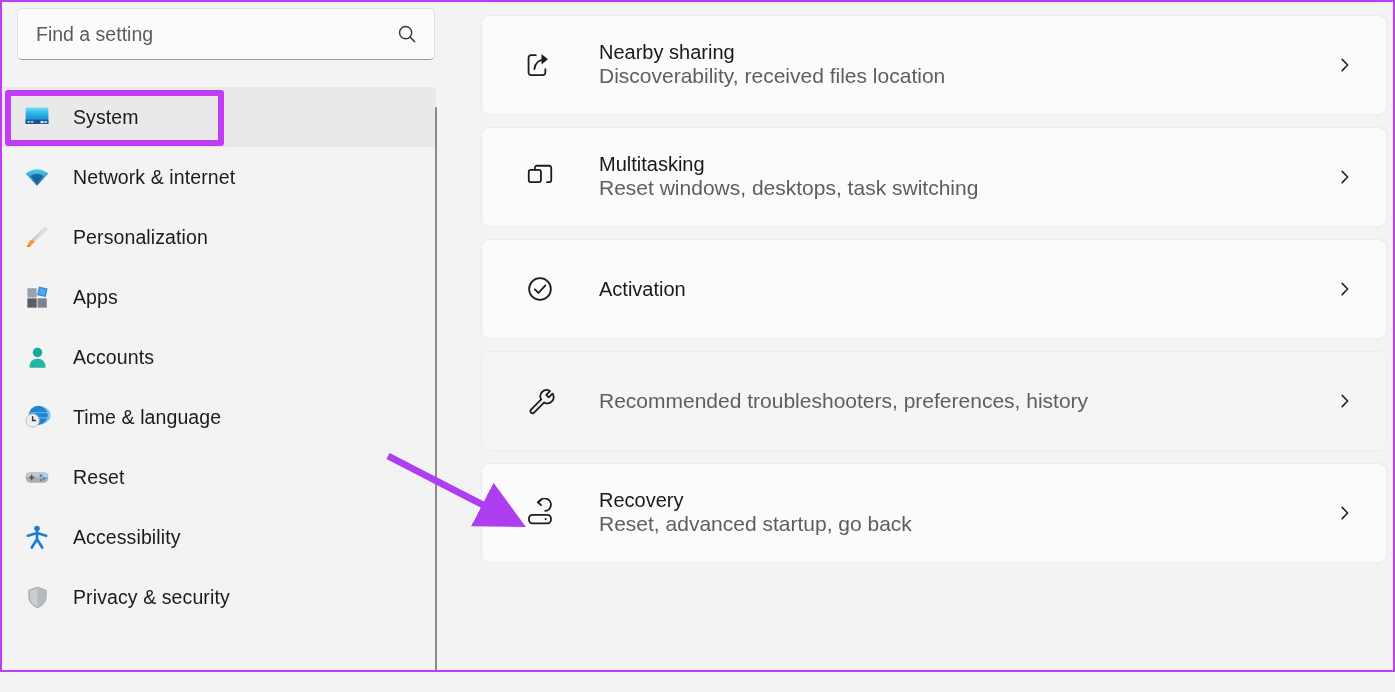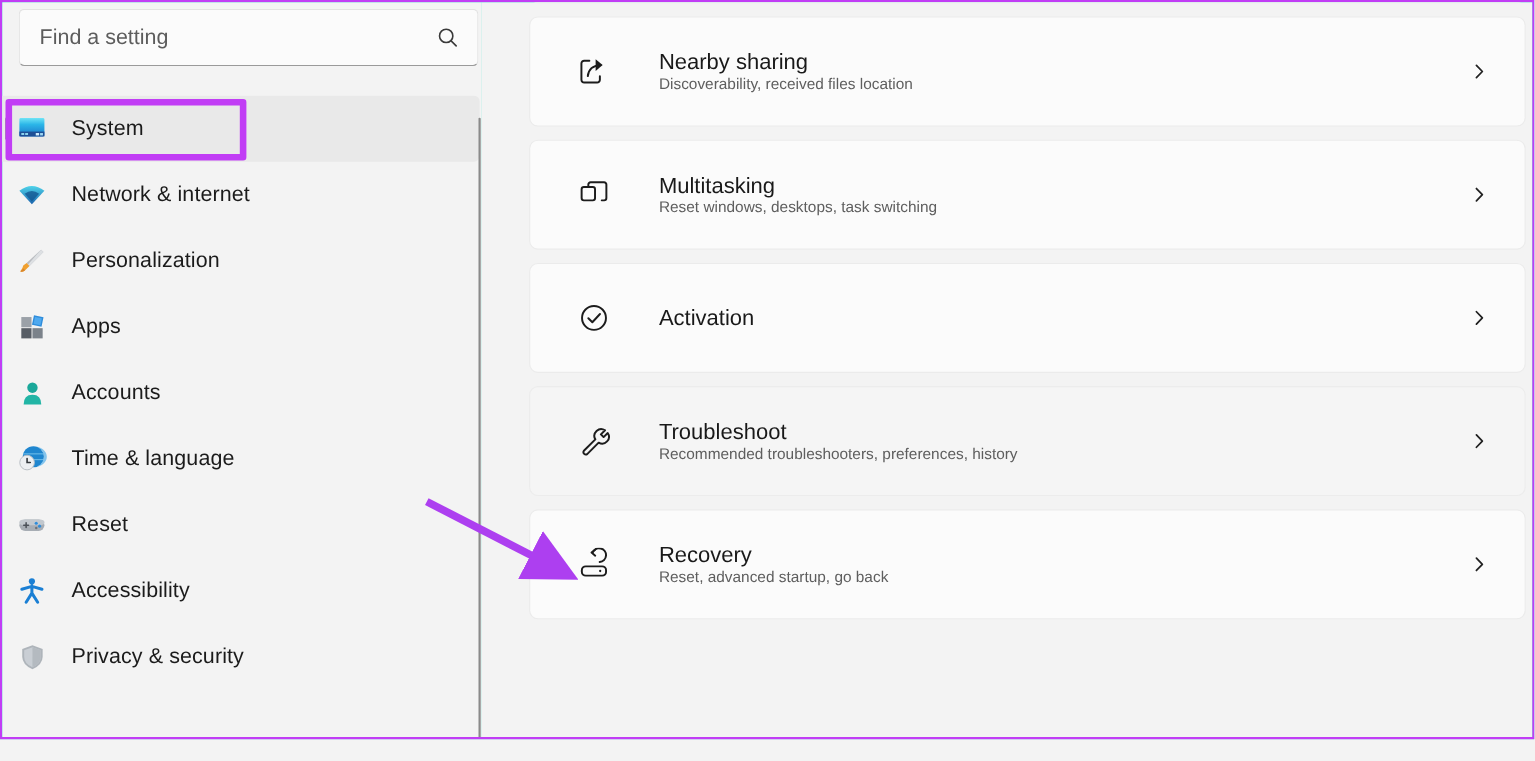--- a/index.html
+++ b/index.html
@@ -52,21 +52,21 @@
   #navlist {
     position: absolute;
     left: 0; top: 85px;
     width: 436px;
   }
   .nav-item {
     position: relative;
     height: 60px;
     display: flex;
     align-items: center;
-    padding-left: 12px;
+    padding-left: 20px;
     margin-right: 2px;
     border-radius: 0 5px 5px 0;
   }
   .nav-item.selected { background: #e9e9e9; }
   .nav-item .sel-pill {
     position: absolute;
     left: 3px; top: 50%;
     transform: translateY(-50%);
     width: 4px; height: 22px;
     border-radius: 2px;
@@ -130,21 +130,21 @@
     display: flex; align-items: center; justify-content: center;
     margin-right: 43px;
   }
   .card-text { display: flex; flex-direction: column; }
   .card-title {
     font-size: 20px;
     color: #191919;
     line-height: 1.1;
   }
   .card-sub {
-    font-size: 14px;
+    font-size: 21px;
     color: #5e5e5e;
     line-height: 1.2;
   }
   .chev {
     position: absolute;
     right: 32px; top: 50%;
     transform: translateY(-50%);
     width: 18px; height: 18px;
   }
 
@@ -392,21 +392,20 @@
         <div class="card hovered">
           <span class="card-icon">
             <span style="display: flex; align-items: center; justify-content: center; width: 100%; height: 100%;">
               <svg viewBox="0 0 32 32" width="30" height="30" fill="none" stroke="#1c1c1c" stroke-width="1.9">
         <path d="M26.7 5.5 A6.6 6.6 0 0 0 17.3 14.3 L6.2 25.4 A2.3 2.3 0 0 0 9.4 28.6
                  L20.5 17.5 A6.6 6.6 0 0 0 29.3 8.1 L25.3 12.1 L22.7 9.5 Z" stroke-linejoin="round"></path>
       </svg>
             </span>
           </span>
           <div class="card-text">
-            <div class="card-title">Troubleshoot</div>
             <div class="card-sub">Recommended troubleshooters, preferences, history</div>
           </div>
           <span class="chev">
             <span style="display: flex; align-items: center; justify-content: center; width: 100%; height: 100%;">
               <svg viewBox="0 0 18 18" width="18" height="18" fill="none" stroke="#222222" stroke-width="1.6">
         <path d="M6.2 3.4 L11.6 9 L6.2 14.6" stroke-linecap="round" stroke-linejoin="round"></path>
       </svg>
             </span>
           </span>
         </div>

